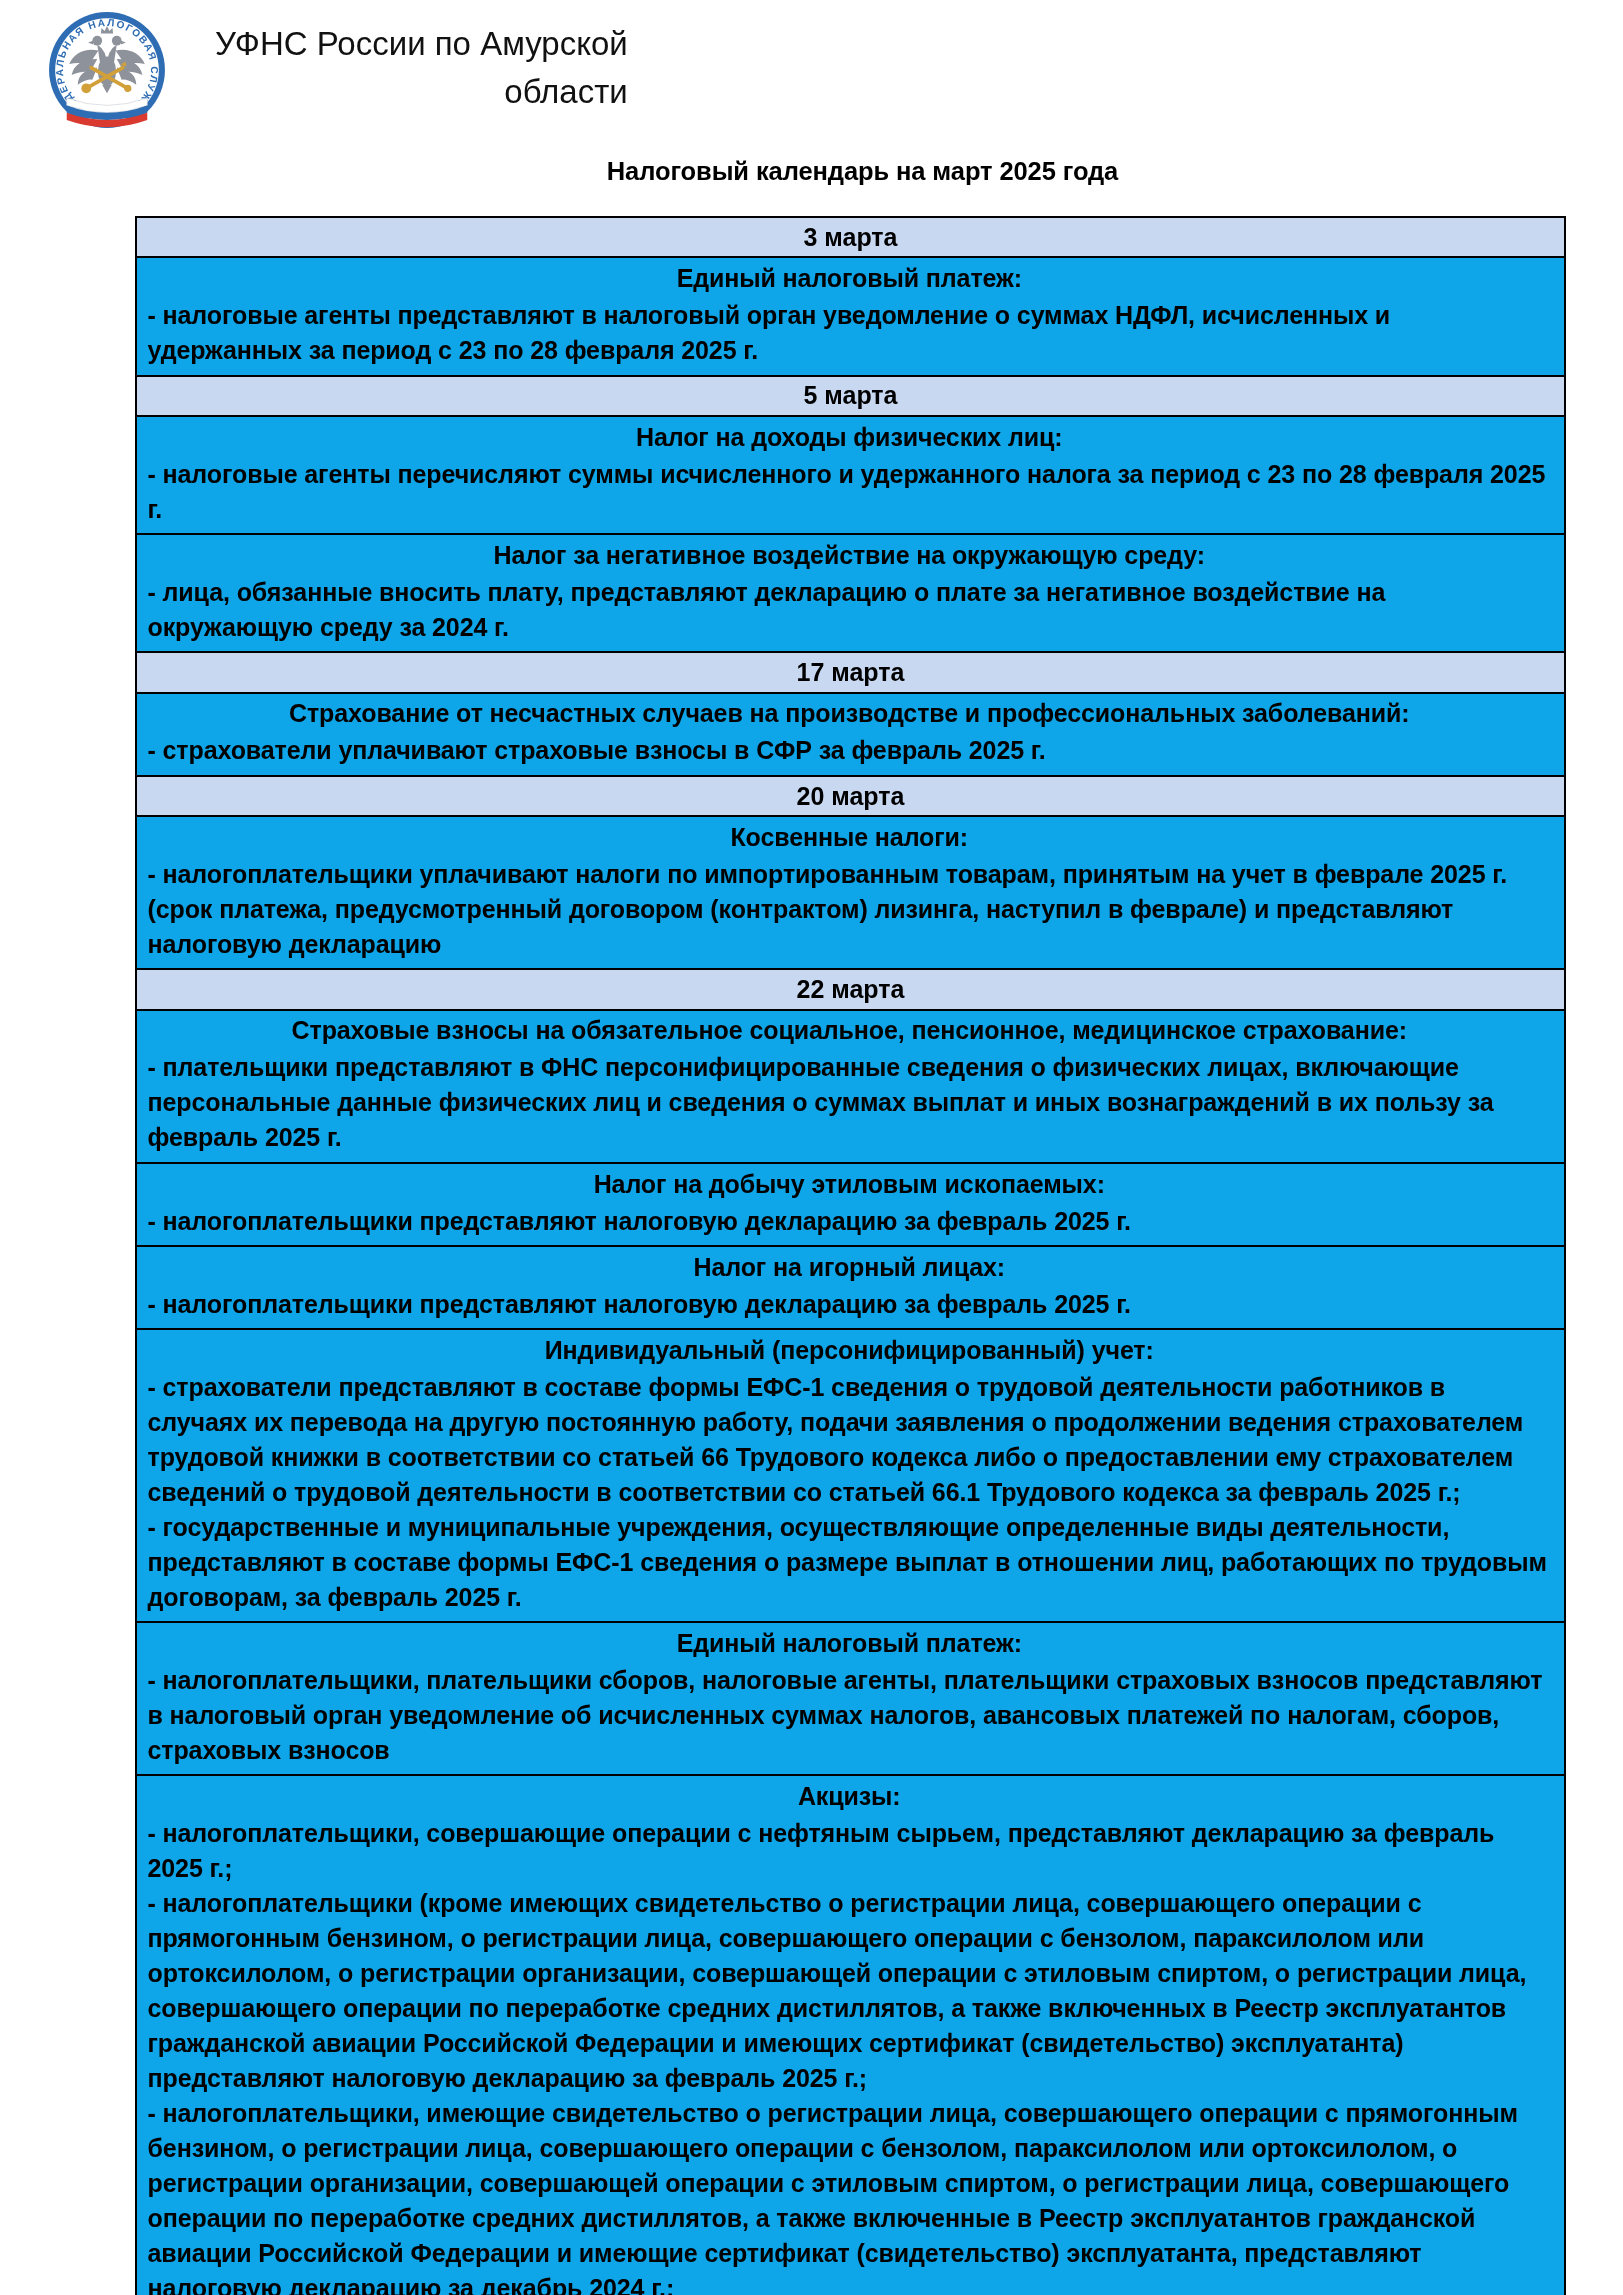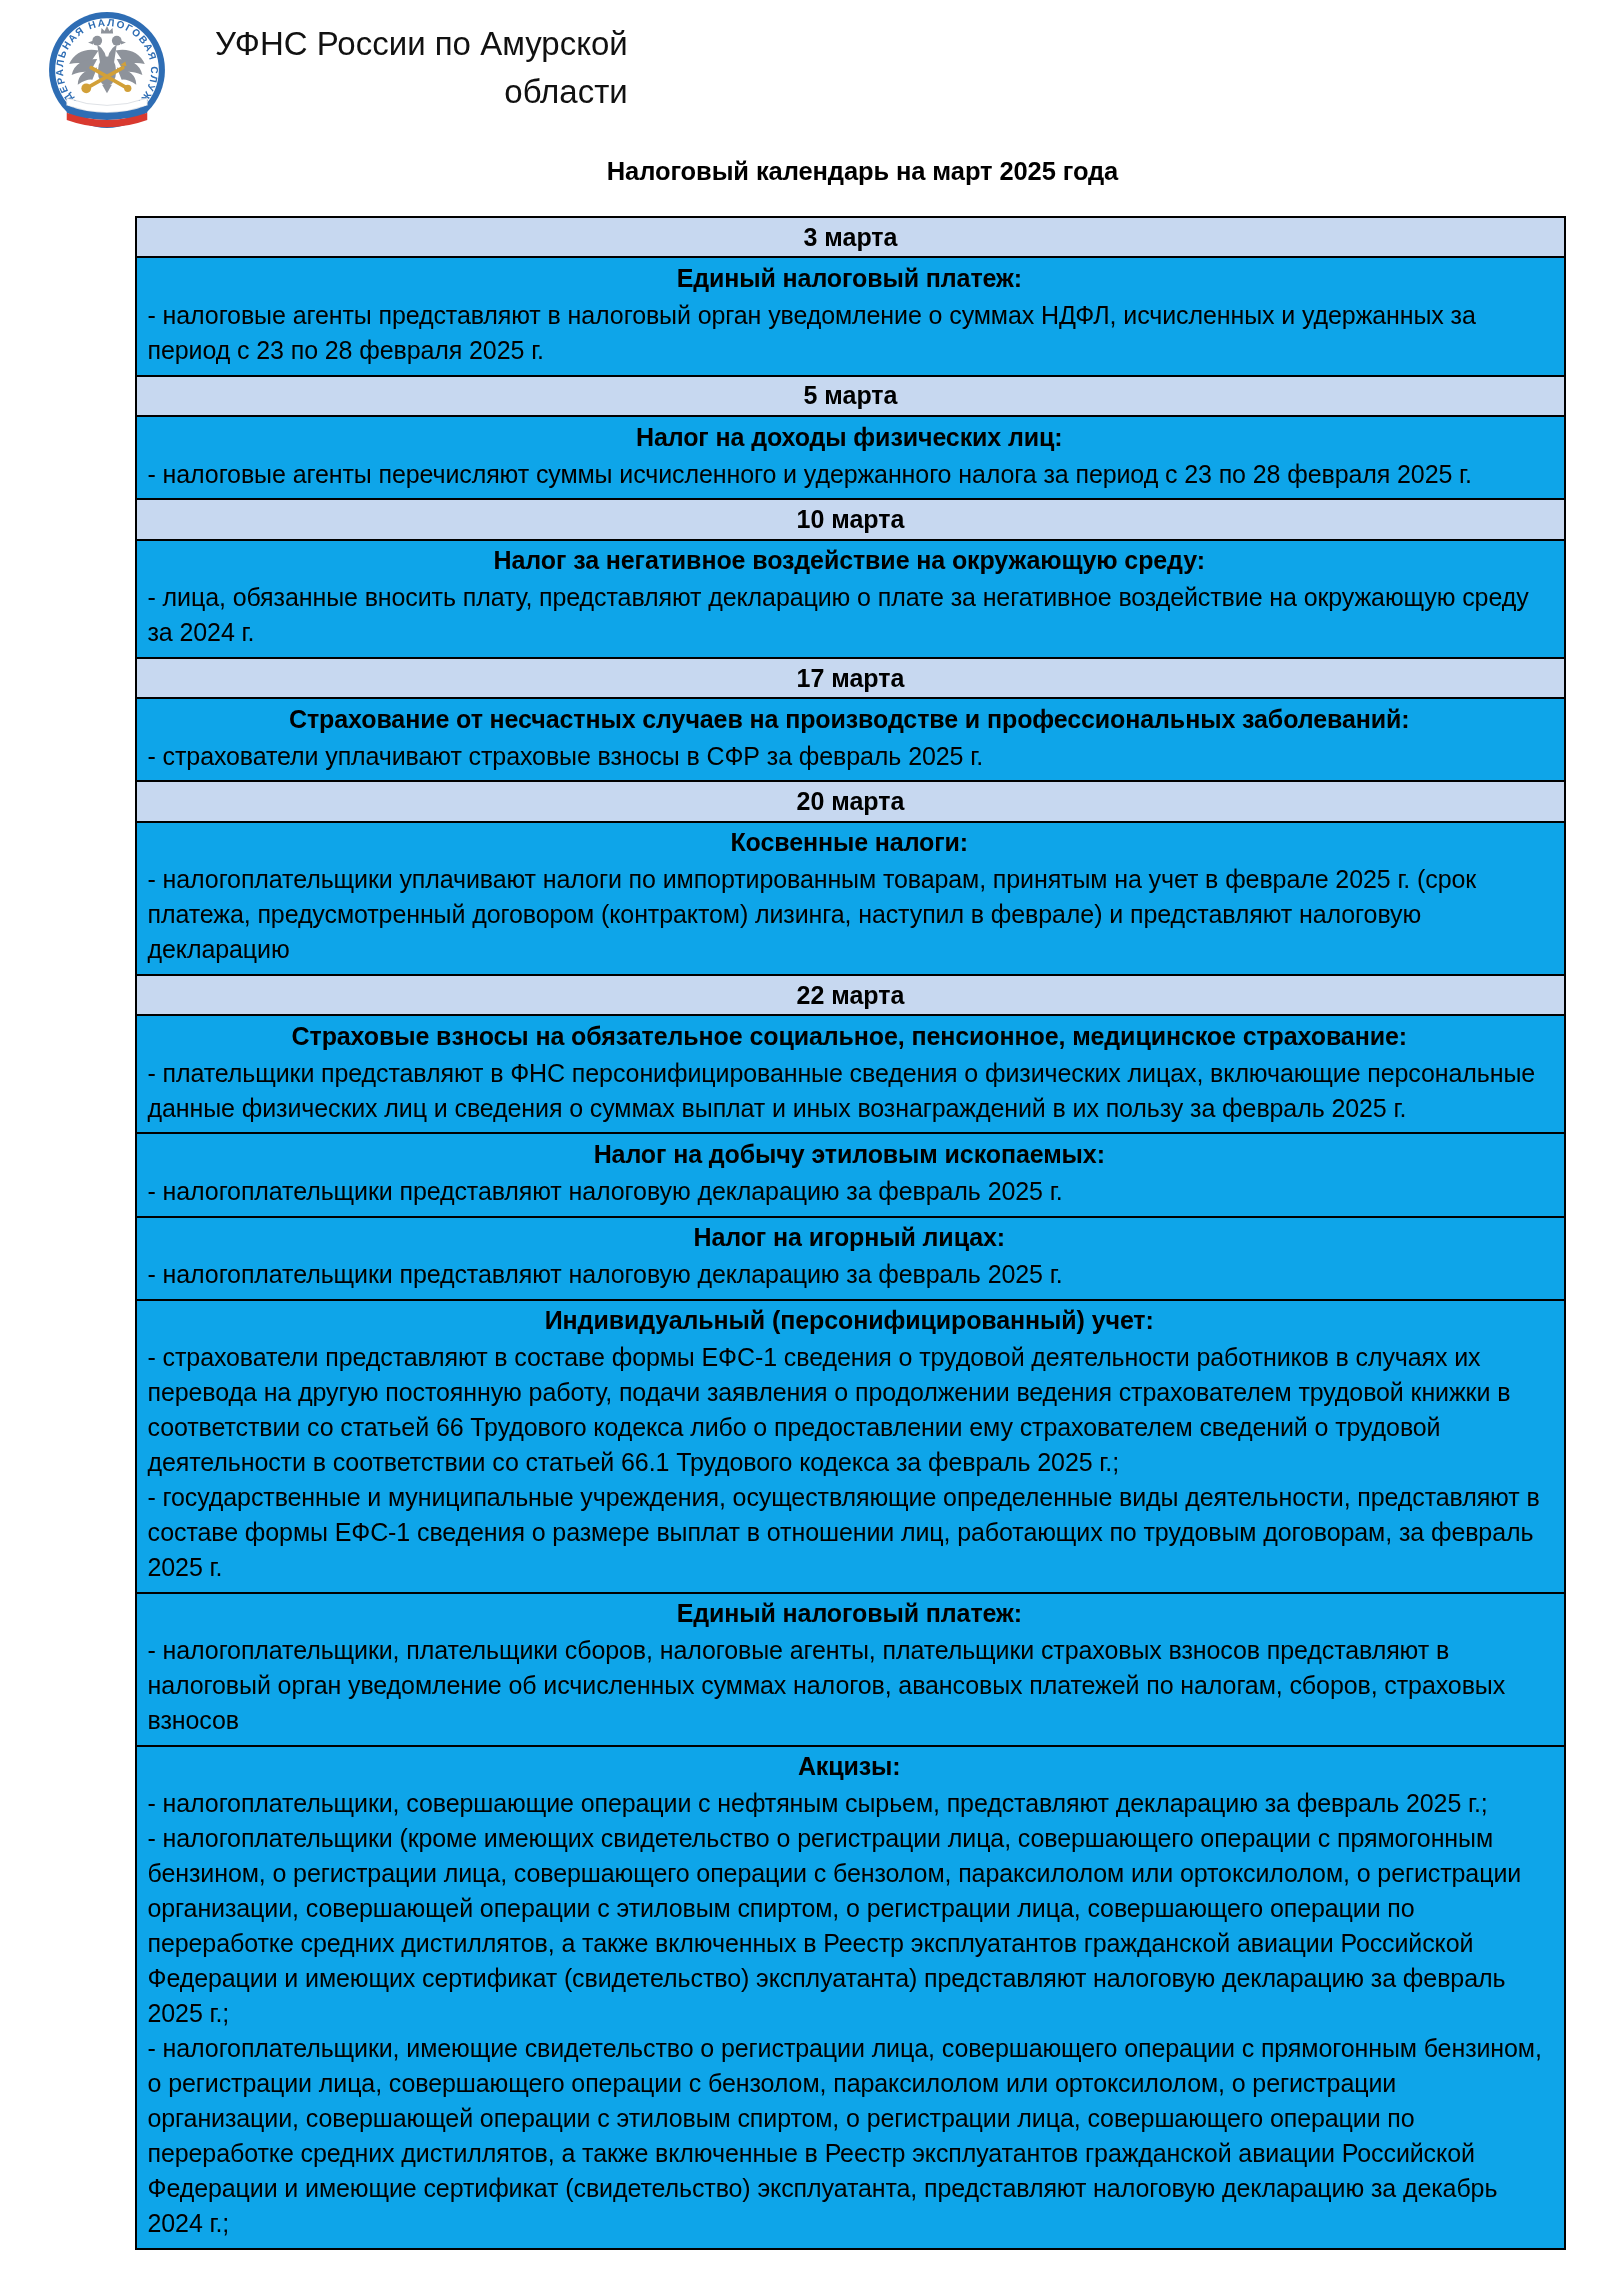--- a/index.html
+++ b/index.html
@@ -39,21 +39,21 @@
   td.date-cell{
     background:var(--header_fill);
     text-align:center;font-weight:700;font-size:25px;line-height:30px;
     padding:3.9px 6.5px 4.6px 6.5px;
   }
   td.section-cell{
     background:#0ea5e9;font-size:25px;line-height:35px;letter-spacing:-0.1px;
     padding:2.6px 13px 6.5px 10.5px;
   }
   .sec-heading{text-align:center;font-weight:700;margin:0 0 2px 0;}
-  .sec-par{text-align:left;font-weight:400;}
+  .sec-par{text-align:left;font-weight:700;}
 </style>
 </head>
 <body>
 
 <div class="page">
 
   <div class="letterhead">
     <svg class="logo" viewBox="0 0 200 200" aria-hidden="true">
 
       <circle cx="100" cy="100" r="95" style="fill:var(--logo_blue)"></circle>
@@ -127,23 +127,20 @@
         <tr>
           <td class="date-cell">5 марта</td>
         </tr>
         <tr>
           <td class="section-cell">
             <div class="sec-heading">Налог на доходы физических лиц:</div>
             <div class="sec-par">- налоговые агенты перечисляют суммы исчисленного и удержанного налога за период с 23 по 28 февраля 2025 г.</div>
           </td>
         </tr>
         <tr>
-          <td class="date-cell">10 марта</td>
-        </tr>
-        <tr>
           <td class="section-cell">
             <div class="sec-heading">Налог за негативное воздействие на окружающую среду:</div>
             <div class="sec-par">- лица, обязанные вносить плату, представляют декларацию о плате за негативное воздействие на окружающую среду за 2024 г.</div>
           </td>
         </tr>
         <tr>
           <td class="date-cell">17 марта</td>
         </tr>
         <tr>
           <td class="section-cell">

